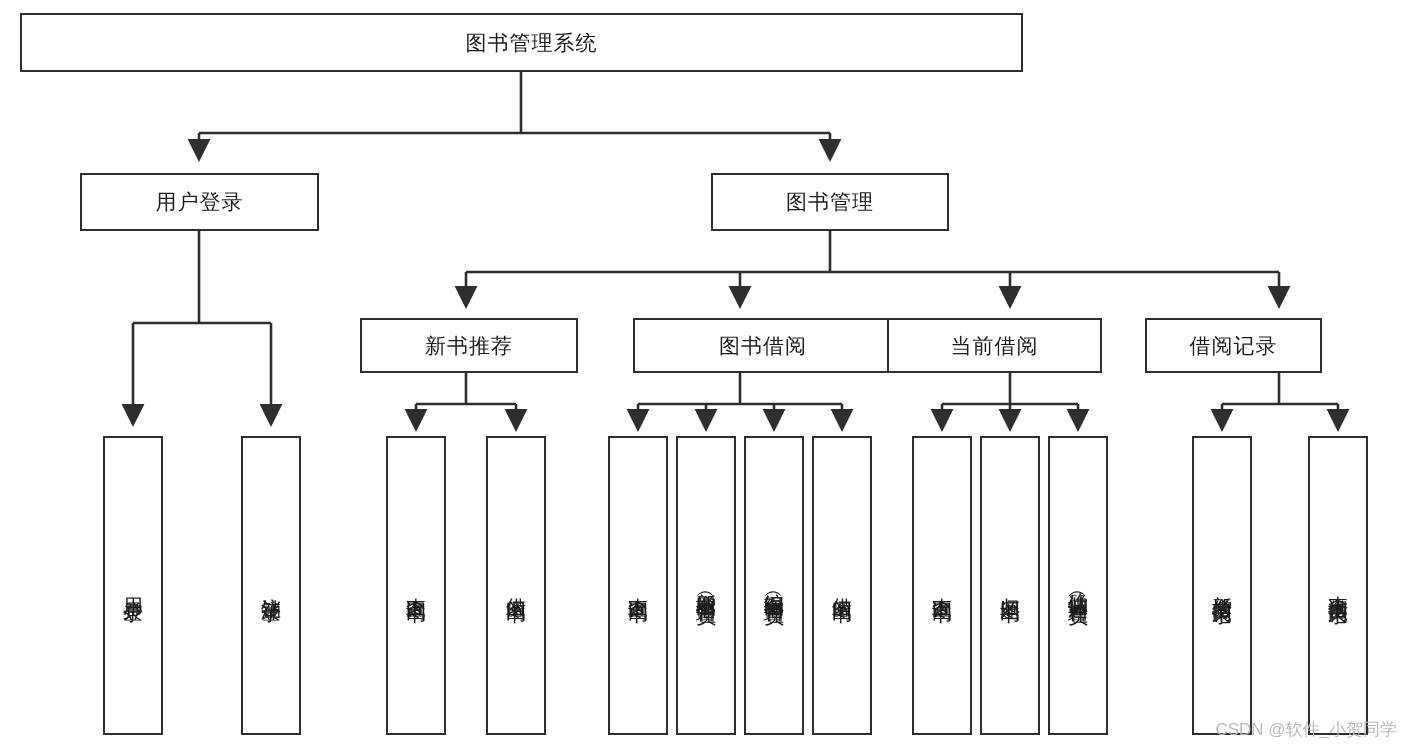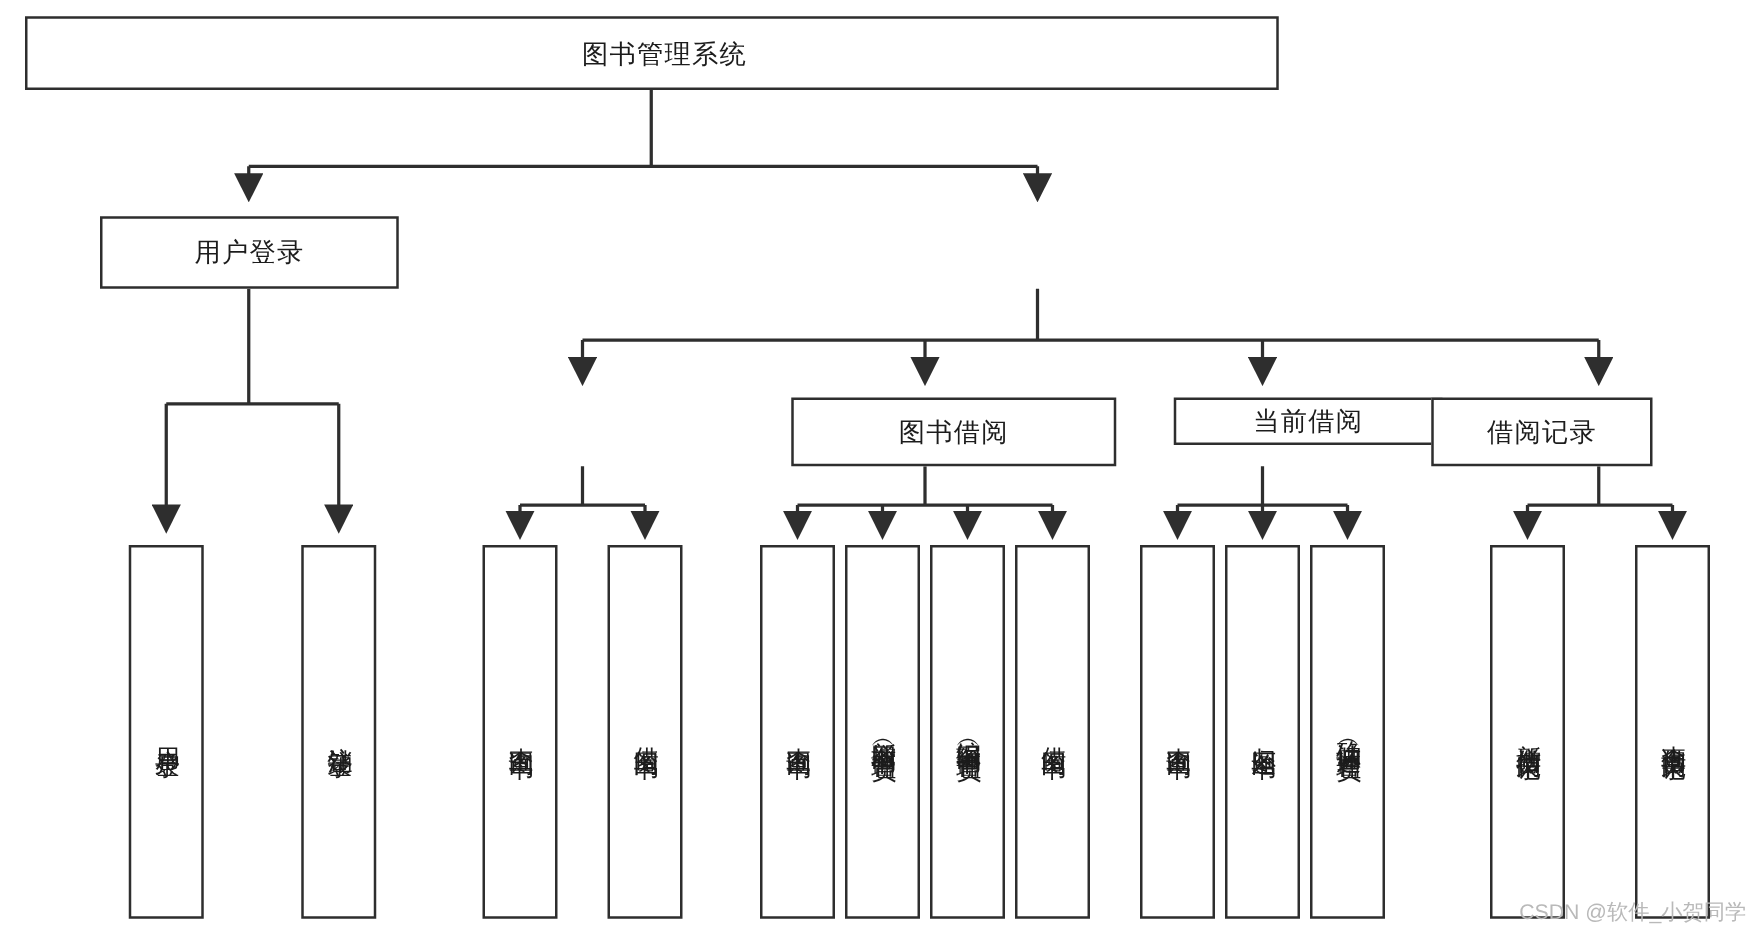--- a/index.html
+++ b/index.html
@@ -113,27 +113,33 @@
   </svg>
 
   <div class="node horiz" style="left:20px; top:13px; width:1003px; height:59px;padding-left:20px;">
     <span>图书管理系统</span>
   </div>
 
   <div class="node horiz" style="left:80px; top:173px; width:239px; height:58px;">
     <span>用户登录</span>
   </div>
 
+  <div class="node horiz" style="left:711px; top:173px; width:238px; height:58px;">
+    <span>图书管理</span>
+  </div>
 
+  <div class="node horiz" style="left:360px; top:318px; width:218px; height:55px;">
+    <span>新书推荐</span>
+  </div>
 
   <div class="node horiz" style="left:633px; top:318px; width:260px; height:55px;">
     <span>图书借阅</span>
   </div>
 
-  <div class="node horiz" style="left:939px; top:318px; width:215px; height:38px;">
+  <div class="node horiz" style="left:887px; top:318px; width:215px; height:55px;">
     <span>当前借阅</span>
   </div>
 
   <div class="node horiz" style="left:1145px; top:318px; width:177px; height:55px;align-items:center;">
     <span>借阅记录</span>
   </div>
 
   <div class="node vert" style="left:103px; top:436px; width:60px; height:299px;">
     <span class="vtext">用户登录</span>
   </div>

